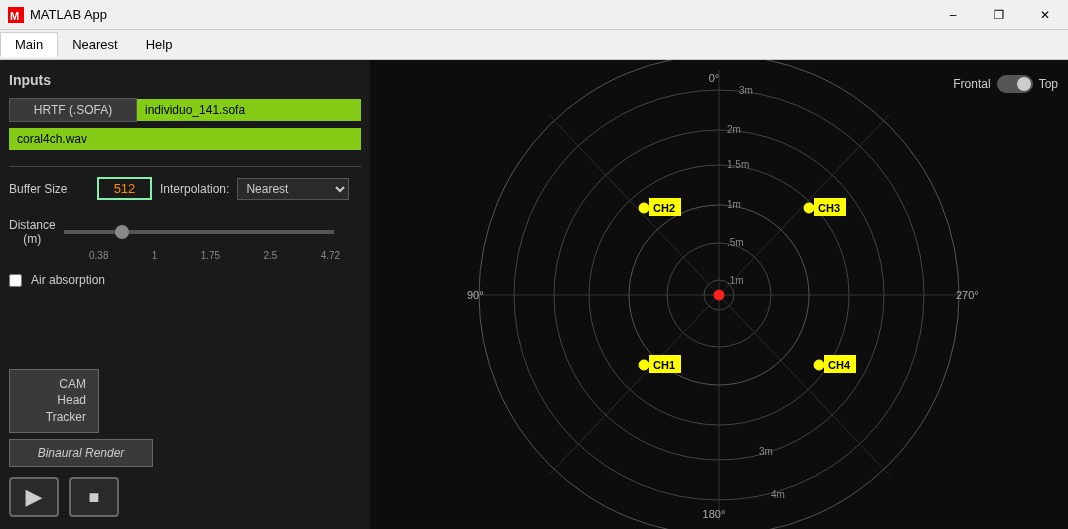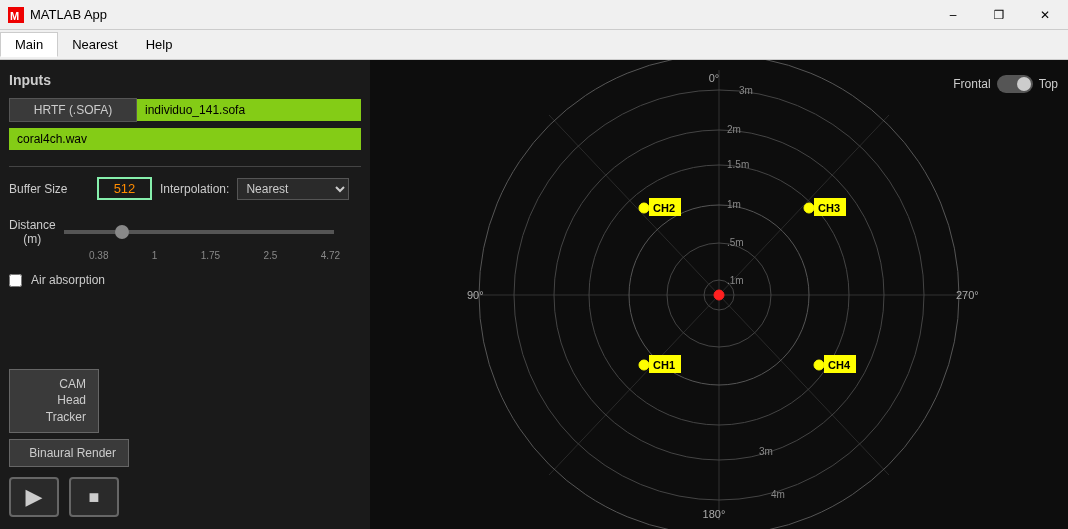--- a/index.html
+++ b/index.html
@@ -216,22 +216,23 @@
       text-align: right;
       line-height: 1.4;
     }
     .binaural-btn {
       background: #3a3a3a;
       color: #ccc;
       border: 1px solid #666;
       padding: 6px 12px;
       font-size: 12px;
       cursor: pointer;
-      width: 120px;
-      text-align: right;
+      width: 144px;
+      text-align: center;
+      font-style: italic;
     }
     .transport-row {
       display: flex;
       align-items: center;
       gap: 10px;
       margin-top: 4px;
     }
     .play-btn {
       width: 50px;
       height: 40px;

